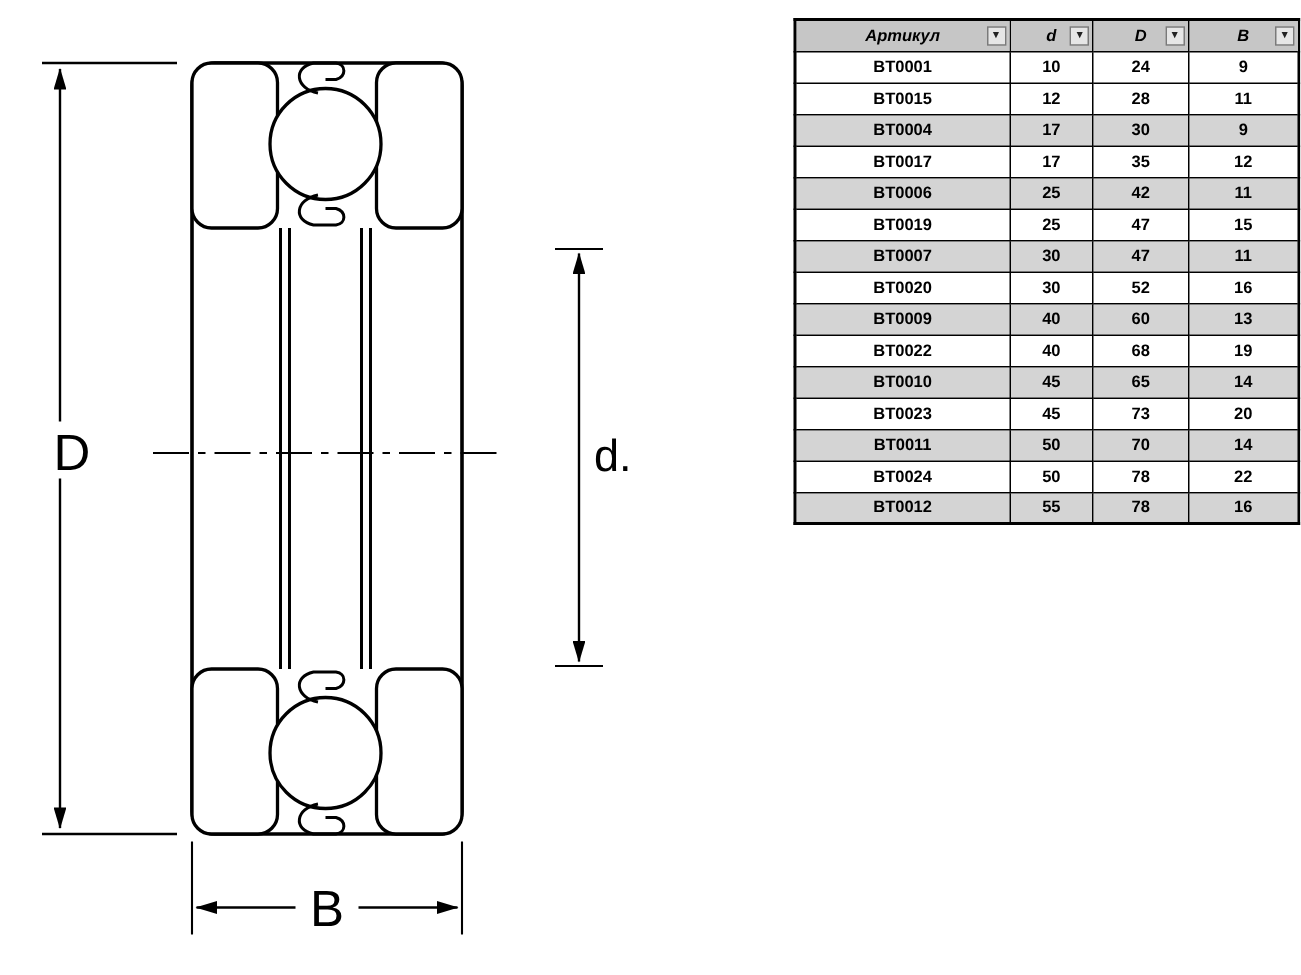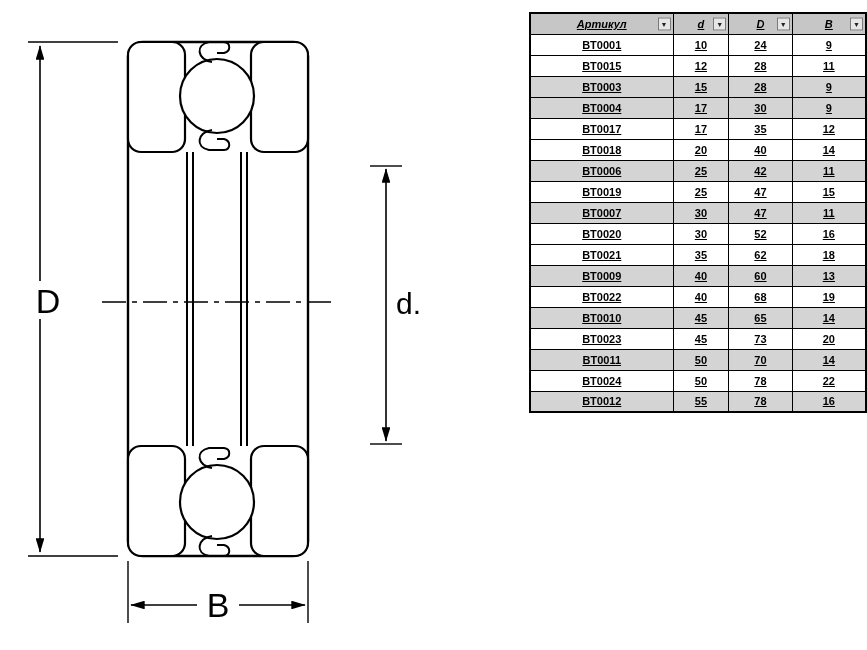--- a/index.html
+++ b/index.html
@@ -6,21 +6,21 @@
   html, body { background: #ffffff; }
   body {
     width: 867px; height: 650px;
     font-family: "Liberation Sans", sans-serif;
     color: #000;
   }
   .page { position: relative; width: 867px; height: 650px; background: #fff; overflow: hidden; }
 
   .diagram { position: absolute; left: 0; top: 0; width: 460px; height: 650px; }
 
-  .table-wrap { position: absolute; left: 529px; top: 12px; text-decoration: underline; }
+  .table-wrap { position: absolute; left: 529px; top: 12px; }
   table { border-collapse: collapse; border: 2px solid #000; table-layout: fixed; }
   th, td {
     border: 1px solid #000;
     height: 21px;
     font-size: 11px;
     font-weight: bold;
     text-align: center;
     vertical-align: middle;
     padding: 0 2px;
     overflow: hidden;
@@ -155,43 +155,31 @@
             <td>24</td>
             <td>9</td>
           </tr>
           <tr>
             <td>BT0015</td>
             <td>12</td>
             <td>28</td>
             <td>11</td>
           </tr>
           <tr class="alt">
-            <td>BT0003</td>
-            <td>15</td>
-            <td>28</td>
-            <td>9</td>
-          </tr>
-          <tr class="alt">
             <td>BT0004</td>
             <td>17</td>
             <td>30</td>
             <td>9</td>
           </tr>
           <tr>
             <td>BT0017</td>
             <td>17</td>
             <td>35</td>
             <td>12</td>
           </tr>
-          <tr>
-            <td>BT0018</td>
-            <td>20</td>
-            <td>40</td>
-            <td>14</td>
-          </tr>
           <tr class="alt">
             <td>BT0006</td>
             <td>25</td>
             <td>42</td>
             <td>11</td>
           </tr>
           <tr>
             <td>BT0019</td>
             <td>25</td>
             <td>47</td>
@@ -202,26 +190,20 @@
             <td>30</td>
             <td>47</td>
             <td>11</td>
           </tr>
           <tr>
             <td>BT0020</td>
             <td>30</td>
             <td>52</td>
             <td>16</td>
           </tr>
-          <tr>
-            <td>BT0021</td>
-            <td>35</td>
-            <td>62</td>
-            <td>18</td>
-          </tr>
           <tr class="alt">
             <td>BT0009</td>
             <td>40</td>
             <td>60</td>
             <td>13</td>
           </tr>
           <tr>
             <td>BT0022</td>
             <td>40</td>
             <td>68</td>

